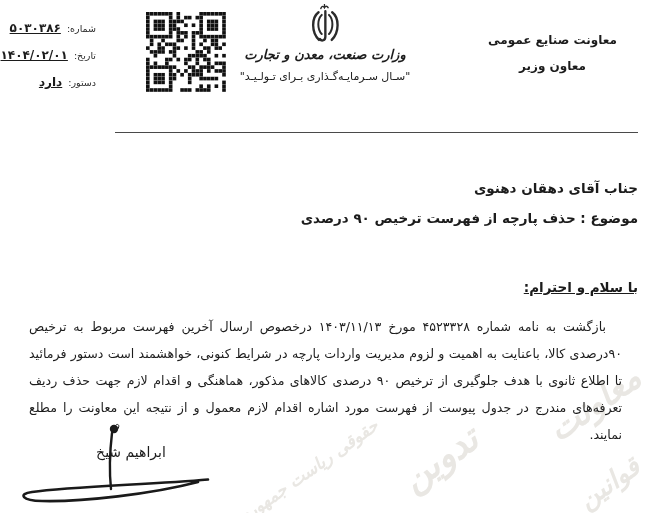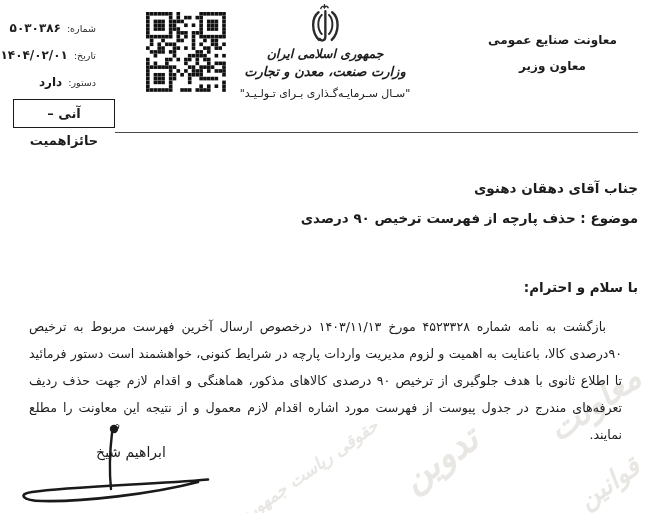--- a/index.html
+++ b/index.html
@@ -13,21 +13,21 @@
     transform:rotate(-35deg);white-space:nowrap;z-index:0;user-select:none;
   }
   .watermark span:nth-child(1){left:542px;top:383px;font-size:34px;}
   .watermark span:nth-child(2){left:398px;top:438px;font-size:36px;}
   .watermark span:nth-child(3){left:222px;top:462px;font-size:17px;}
   .watermark span:nth-child(4){left:575px;top:468px;font-size:26px;}
   
   .meta{position:absolute;left:2px;top:20px;width:94px;direction:rtl;z-index:1;}
   .meta-row{display:flex;align-items:baseline;gap:6px;margin-bottom:10px;line-height:16px;}
   .meta-label{font-size:9.5px;color:#2a2a2a;}
-  .meta-value{font-size:12px;font-weight:bold;white-space:nowrap;}
+  .meta-value{font-size:12px;font-weight:bold;white-space:nowrap;text-decoration:underline;}
   
   .qr{position:absolute;left:146px;top:12px;width:80px;height:80px;z-index:1;}
   .qr svg{width:80px;height:80px;display:block;}
   
   .center-head{position:absolute;left:232px;top:4px;width:186px;text-align:center;z-index:1;}
   .emblem svg{height:40px;display:block;margin:0 auto;}
   .gov-line1{font-size:12.5px;font-weight:bold;font-style:italic;margin-top:2px;}
   .gov-line2{font-size:13px;font-weight:bold;font-style:italic;margin-top:3px;}
   .slogan{font-size:11px;margin-top:8px;white-space:nowrap;letter-spacing:.3px;}
   
@@ -37,21 +37,21 @@
   
   .priority{position:absolute;left:13px;top:99px;width:100px;height:27px;line-height:27px;
     border:1.5px solid #1a1a1a;text-align:center;font-size:13px;font-weight:bold;
     direction:rtl;z-index:1;background:#fff;}
   .rule{position:absolute;left:115px;right:12px;top:132px;border-top:1.2px solid #4a4a4a;z-index:1;}
   
   .recipient{position:absolute;right:12px;top:174px;direction:rtl;text-align:right;
     font-size:13.5px;font-weight:bold;line-height:29.5px;z-index:1;}
   
   .salutation{position:absolute;right:12px;top:279px;direction:rtl;
-    font-size:13.5px;font-weight:bold;z-index:1;}
+    font-size:13.5px;font-weight:bold;z-index:1;text-decoration:underline;}
   .para{position:absolute;top:297px;right:12px;left:13px;margin:16px;direction:rtl;
     text-align:justify;font-size:12.6px;line-height:27px;text-indent:16px;z-index:1;}
   
   .sig-name{position:absolute;left:70px;top:444px;width:122px;text-align:center;
     direction:rtl;font-size:14px;font-weight:normal;z-index:2;}
   .sig-scribble{position:absolute;left:12px;top:422px;width:200px;height:90px;z-index:1;}
   .sig-scribble svg{width:200px;height:90px;display:block;}
 </style>
 </head>
 <body>
@@ -320,31 +320,29 @@
       <svg viewBox="0 0 36 44" xmlns="http://www.w3.org/2000/svg" fill="none" stroke="#2b2b2b" stroke-linecap="round">
         <path d="M13 5 C14 2 16 2 17 4 C18 2 20 2 21 4" stroke-width="1.6"></path>
         <path d="M17 0.5 L17 4" stroke-width="1.4"></path>
         <path d="M18 8 C18 18 18 28 18 36 C18 40 14 41.5 12 38.5" stroke-width="2.6"></path>
         <path d="M14 12 C9 16.5 9 28 14 33" stroke-width="2.2"></path>
         <path d="M10.5 9 C2.5 15 2.5 31 11 39.5" stroke-width="2.6"></path>
         <path d="M22 12 C27 16.5 27 28 22 33" stroke-width="2.2"></path>
         <path d="M25.5 9 C33.5 15 33.5 31 25 39.5" stroke-width="2.6"></path>
       </svg>
     </div>
-    <div class="gov-line1">جمهوری اسلامی ایران</div>
     <div class="gov-line2">وزارت صنعت، معدن و تجارت</div>
     <div class="slogan">"سـال سـرمایـه‌گـذاری بـرای تـولـیـد"</div>
   </div>
 
   <div class="right-head">
     <div>معاونت صنایع عمومی</div>
     <div>معاون وزیر</div>
   </div>
 
-  <div class="priority">آنی – حائزاهمیت</div>
   <div class="rule"></div>
 
   <div class="recipient">
     <div>جناب آقای دهقان دهنوی</div>
     <div>موضوع : حذف پارچه از فهرست ترخیص ۹۰ درصدی</div>
   </div>
 
   <div class="salutation">با سلام و احترام:</div>
   <p class="para">بازگشت به نامه شماره ۴۵۲۳۳۲۸ مورخ ۱۴۰۳/۱۱/۱۳ درخصوص ارسال آخرین فهرست مربوط به ترخیص ۹۰درصدی کالا، باعنایت به اهمیت و لزوم مدیریت واردات پارچه در شرایط کنونی، خواهشمند است دستور فرمائید تا اطلاع ثانوی با هدف جلوگیری از ترخیص ۹۰ درصدی کالاهای مذکور، هماهنگی و اقدام لازم جهت حذف ردیف تعرفه‌های مندرج در جدول پیوست از فهرست مورد اشاره اقدام لازم معمول و از نتیجه این معاونت را مطلع نمایند.</p>
 

